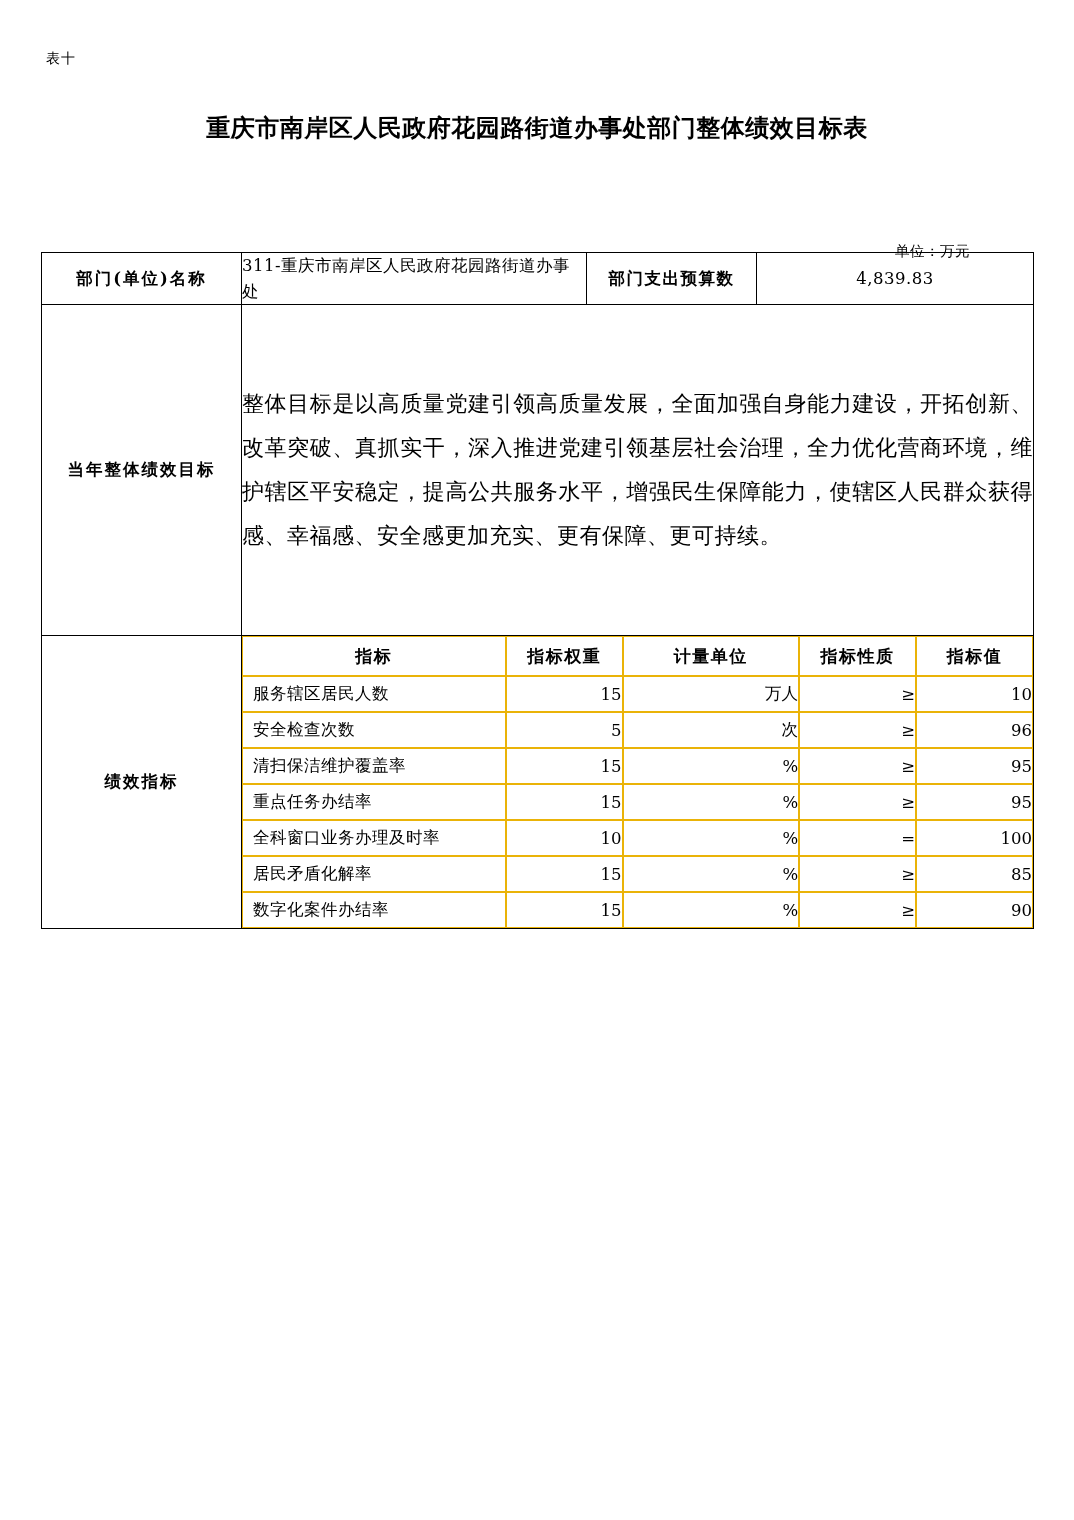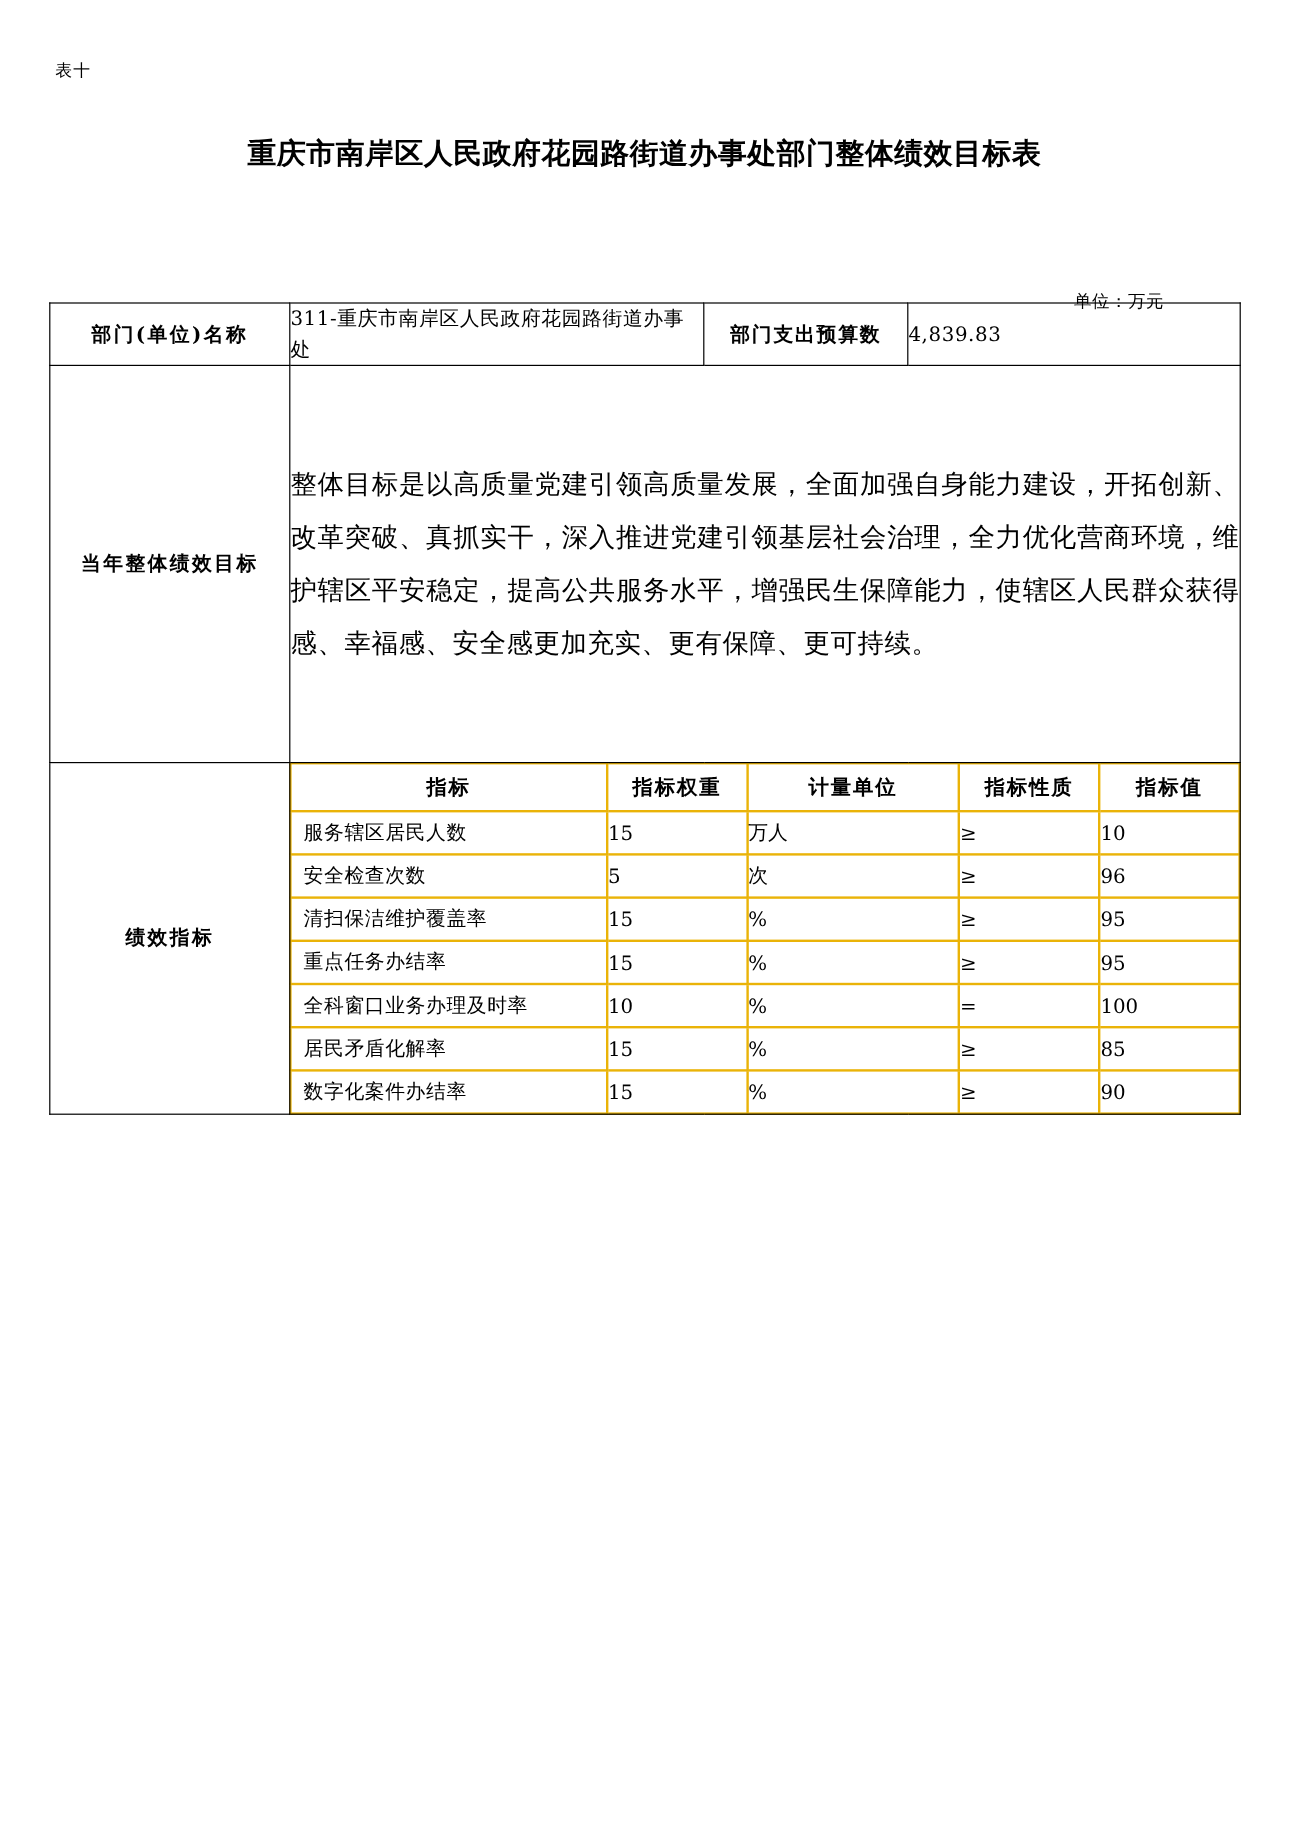--- a/index.html
+++ b/index.html
@@ -73,21 +73,21 @@
     font-size: 16.5px;
     letter-spacing: 0.5px;
   }
   .budget-label {
     text-align: center;
     font-weight: bold;
     letter-spacing: 1.5px;
     font-size: 17px;
   }
   .budget-value {
-    text-align: left;
+    text-align: center;
     padding-right: 18px;
     font-size: 17px;
     letter-spacing: 0.5px;
   }
   .goal-cell {
     padding: 0 14px;
     height: 330px;
     vertical-align: middle;
   }
   .goal-text {
@@ -113,21 +113,21 @@
     font-weight: bold;
     letter-spacing: 1.5px;
     font-size: 17px;
     height: 38px;
   }
   table.kpi td.name {
     padding-left: 10px;
     letter-spacing: 0.5px;
   }
   table.kpi td.ctr {
-    text-align: left;
+    text-align: right;
   }
   .nested-wrap {
     padding: 0;
   }
   
   table.kpi {
     margin: -1px;
     width: calc(100% + 2px);
   }
 </style>

